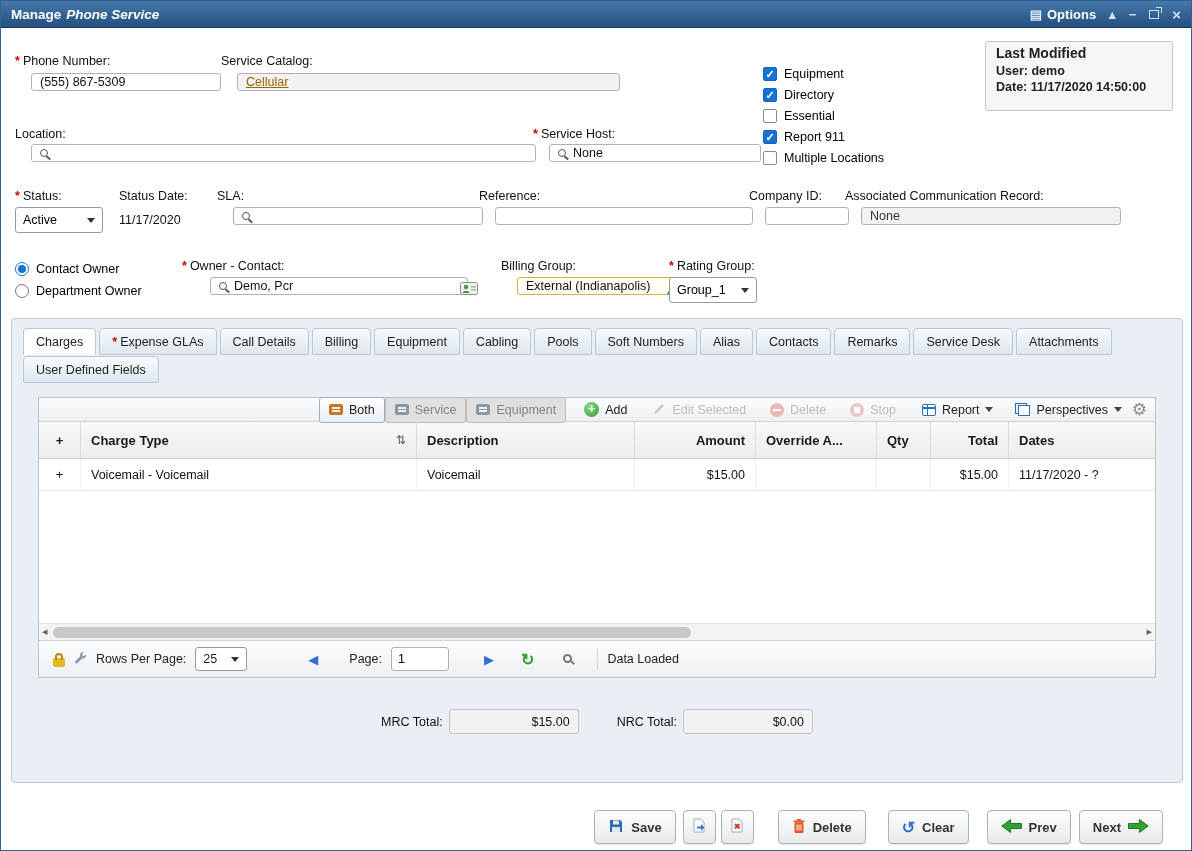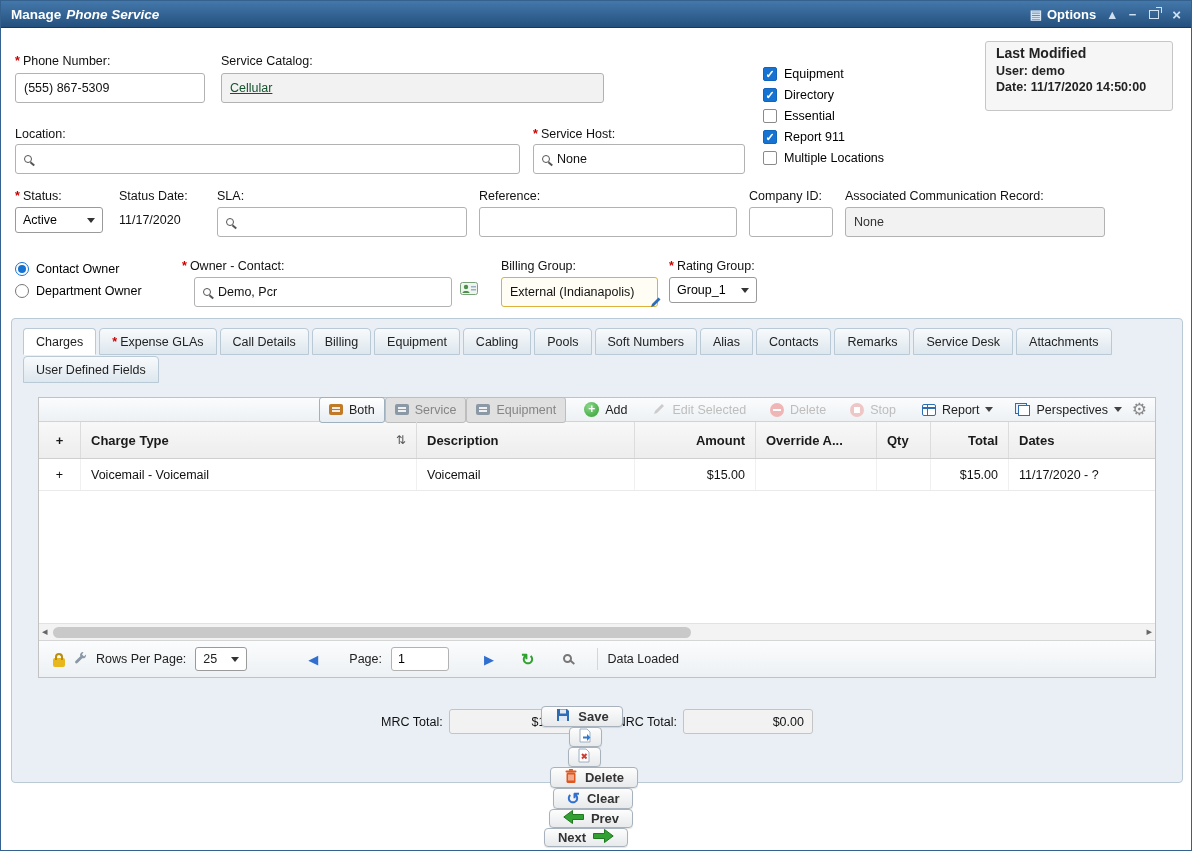--- a/index.html
+++ b/index.html
@@ -17,30 +17,30 @@
   .options-btn { display: flex; align-items: center; gap: 5px; font-size: 13px; font-weight: bold; color: #fff; cursor: default; }
   .options-btn .oicon { font-size: 13px; color: #d8e6f4; }
   .wc { font-size: 13px; font-weight: bold; color: #cfe0f1; line-height: 1; cursor: default; }
   .popout { width: 10px; height: 9px; border: 1.5px solid #cfe0f1; position: relative; }
   .popout::after { content: ""; position: absolute; right: -4px; top: -4px; width: 5px; height: 5px;
                    border-top: 1.5px solid #cfe0f1; border-right: 1.5px solid #cfe0f1; }
 
   
   .lbl { position: absolute; font-size: 12.5px; color: #111; white-space: nowrap; }
   .req { color: #cc0000; font-weight: bold; margin-right: 3px; }
-  .inp, .fld { position: absolute; height: 30px; background: #fff; border: 1px solid #b2b2b2;
+  .inp, .fld { position: absolute; height: 18px; background: #fff; border: 1px solid #b2b2b2;
                border-radius: 3px; font-size: 12.5px; color: #111; display: flex; align-items: center;
-               padding: 0 8px; font-family: "Liberation Sans", sans-serif; }
+               padding: 0 8px; font-family: "Liberation Sans", sans-serif; margin-left: 16px; }
   input.inp { display: block; padding: 0 8px; }
   .fld.gray { background: #f2f2f2; color: #333; }
   .mag { display: inline-block; width: 8px; height: 8px; border: 1.5px solid #555; border-radius: 50%;
          position: relative; margin-right: 7px; flex: none; }
   .mag::after { content: ""; position: absolute; width: 5px; height: 1.5px; background: #555;
                 right: -4px; bottom: -2px; transform: rotate(40deg); }
-  .link { color: #14532d; text-decoration: underline; cursor: pointer; }
+  .link { color: #a16207; text-decoration: underline; cursor: pointer; }
   .selbox { position: absolute; height: 26px; background: #fff; border: 1px solid #9a9a9a; border-radius: 3px;
             display: flex; align-items: center; justify-content: space-between; padding: 0 7px; font-size: 12.5px; }
   .caret { width: 0; height: 0; border-left: 4px solid transparent; border-right: 4px solid transparent;
            border-top: 5px solid #333; margin-left: 8px; flex: none; }
   .cbrow { position: absolute; display: flex; align-items: center; font-size: 12.5px; height: 17px; cursor: default; }
   .cbox { width: 14px; height: 14px; border: 1px solid #8a8a8a; border-radius: 2px; background: #fff;
           margin-right: 7px; flex: none; text-align: center; line-height: 12px; font-size: 11px; color: transparent; }
   .cbox.checked { background: #1673d2; border-color: #1265bd; color: #fff; font-weight: bold; }
   .radiorow { position: absolute; display: flex; align-items: flex-end; font-size: 12.5px; cursor: default; }
   .radio { width: 14px; height: 14px; border: 1px solid #777; border-radius: 50%; background: #fff;
@@ -133,21 +133,21 @@
   .vsep { width: 1px; height: 22px; background: #d6d6d6; }
 
   .totals { position: absolute; left: 0; right: 0; top: 390px; display: flex; align-items: center;
             justify-content: center; gap: 6px; font-size: 12.5px; color: #111; }
   .tot-field { width: 130px; height: 25px; background: #f2f2f2; border: 1px solid #c4c4c4; border-radius: 3px;
                display: flex; align-items: center; justify-content: flex-end; padding: 0 8px; }
   .tot-gap { width: 26px; }
 
   
   .footer { position: absolute; left: 0; top: 806px; width: 100%; height: 40px; display: flex;
-            align-items: center; justify-content: flex-end; padding-right: 28px; background: #fff; flex-direction: column; }
+            align-items: center; justify-content: flex-end; padding-right: 28px; background: #fff; }
   .btn { display: flex; align-items: center; gap: 7px; background: linear-gradient(#fdfdfd, #e7e9eb);
          border: 1px solid #a8b2bc; border-radius: 4px; height: 34px; padding: 0 13px; font-size: 13px;
          font-weight: bold; color: #333; box-shadow: 0 1px 1px rgba(0,0,0,.1); cursor: default; white-space: nowrap; }
   .btn.small { padding: 0 8px; }
   .clear-ico { color: #2f6fd0; font-size: 16px; font-weight: bold; }
 </style>
 </head>
 <body>
 
 <div class="window">

